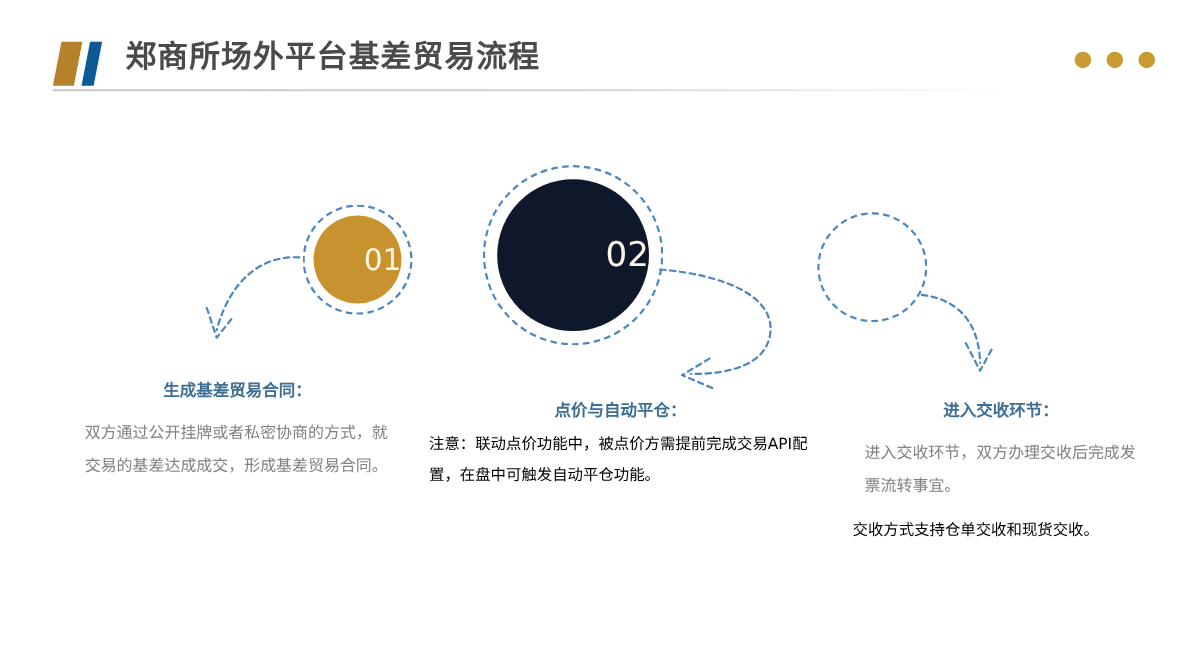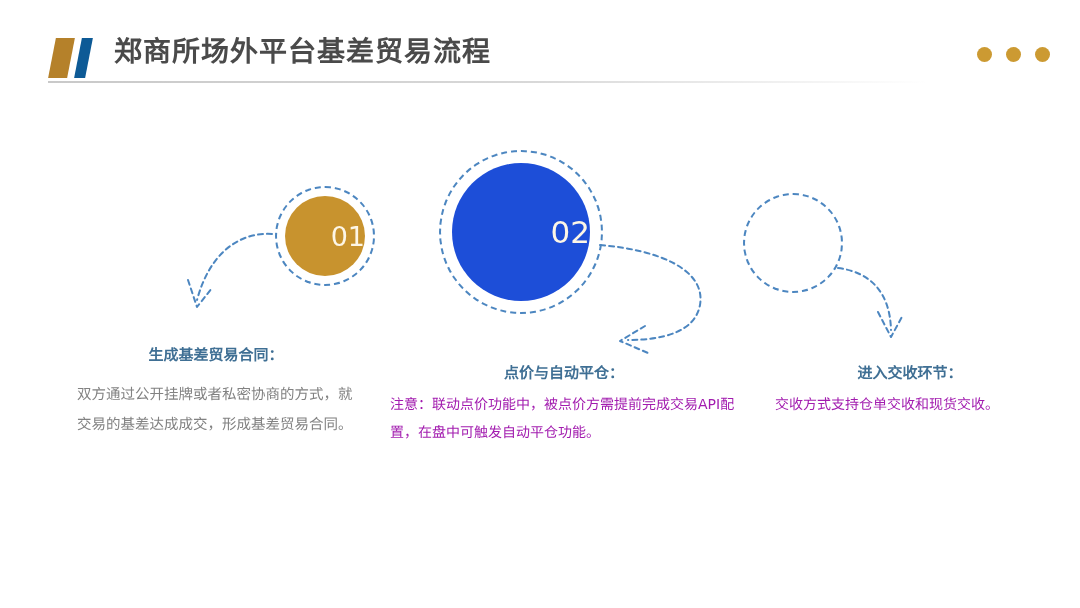--- a/index.html
+++ b/index.html
@@ -121,21 +121,21 @@
     left: 275px;
     top: 186px;
     width: 96px;
     height: 96px;
   }
   #node-02 {
     left: 452px;
     top: 163px;
     width: 138px;
     height: 138px;
-    background: #1d4ed8;
+    background: #0f172a;
     font-size: 31px;
   }
   #ring-02 {
     left: 439px;
     top: 150px;
     width: 160px;
     height: 160px;
   }
   #node-03 {
     left: 753px;
@@ -165,21 +165,21 @@
     text-align: center;
   }
   .step-body {
     font-size: 14.5px;
     color: #828282;
     line-height: 30px;
     margin: 11px;
   }
   .step-note {
     font-size: 14px;
-    color: #a21caf;
+    color: #000000;
     line-height: 28px;
     margin: 2px 0 0 0;
   }
   #text-01 { left: 66px;  top: 342px; width: 300px; }
   #text-02 { left: 390px; top: 360px; width: 348px; }
   #text-03 { left: 775px; top: 360px; width: 270px; }
   #text-01 .step-title { padding-left: 0; }
 </style>
 </head>
 <body>
@@ -241,16 +241,17 @@
 
   <div class="step-text" id="text-02">
     <p class="step-title">点价与自动平仓：</p>
     <p class="step-note">注意：联动点价功能中，被点价方需提前完成交易API配置，在盘中可触发自动平仓功能。</p>
   </div>
 
   <div class="ring" id="ring-03"></div>
 
   <div class="step-text" id="text-03">
     <p class="step-title">进入交收环节：</p>
+    <p class="step-body">进入交收环节，双方办理交收后完成发票流转事宜。</p>
     <p class="step-note">交收方式支持仓单交收和现货交收。</p>
   </div>
 
 </div>
 
 </body></html>

